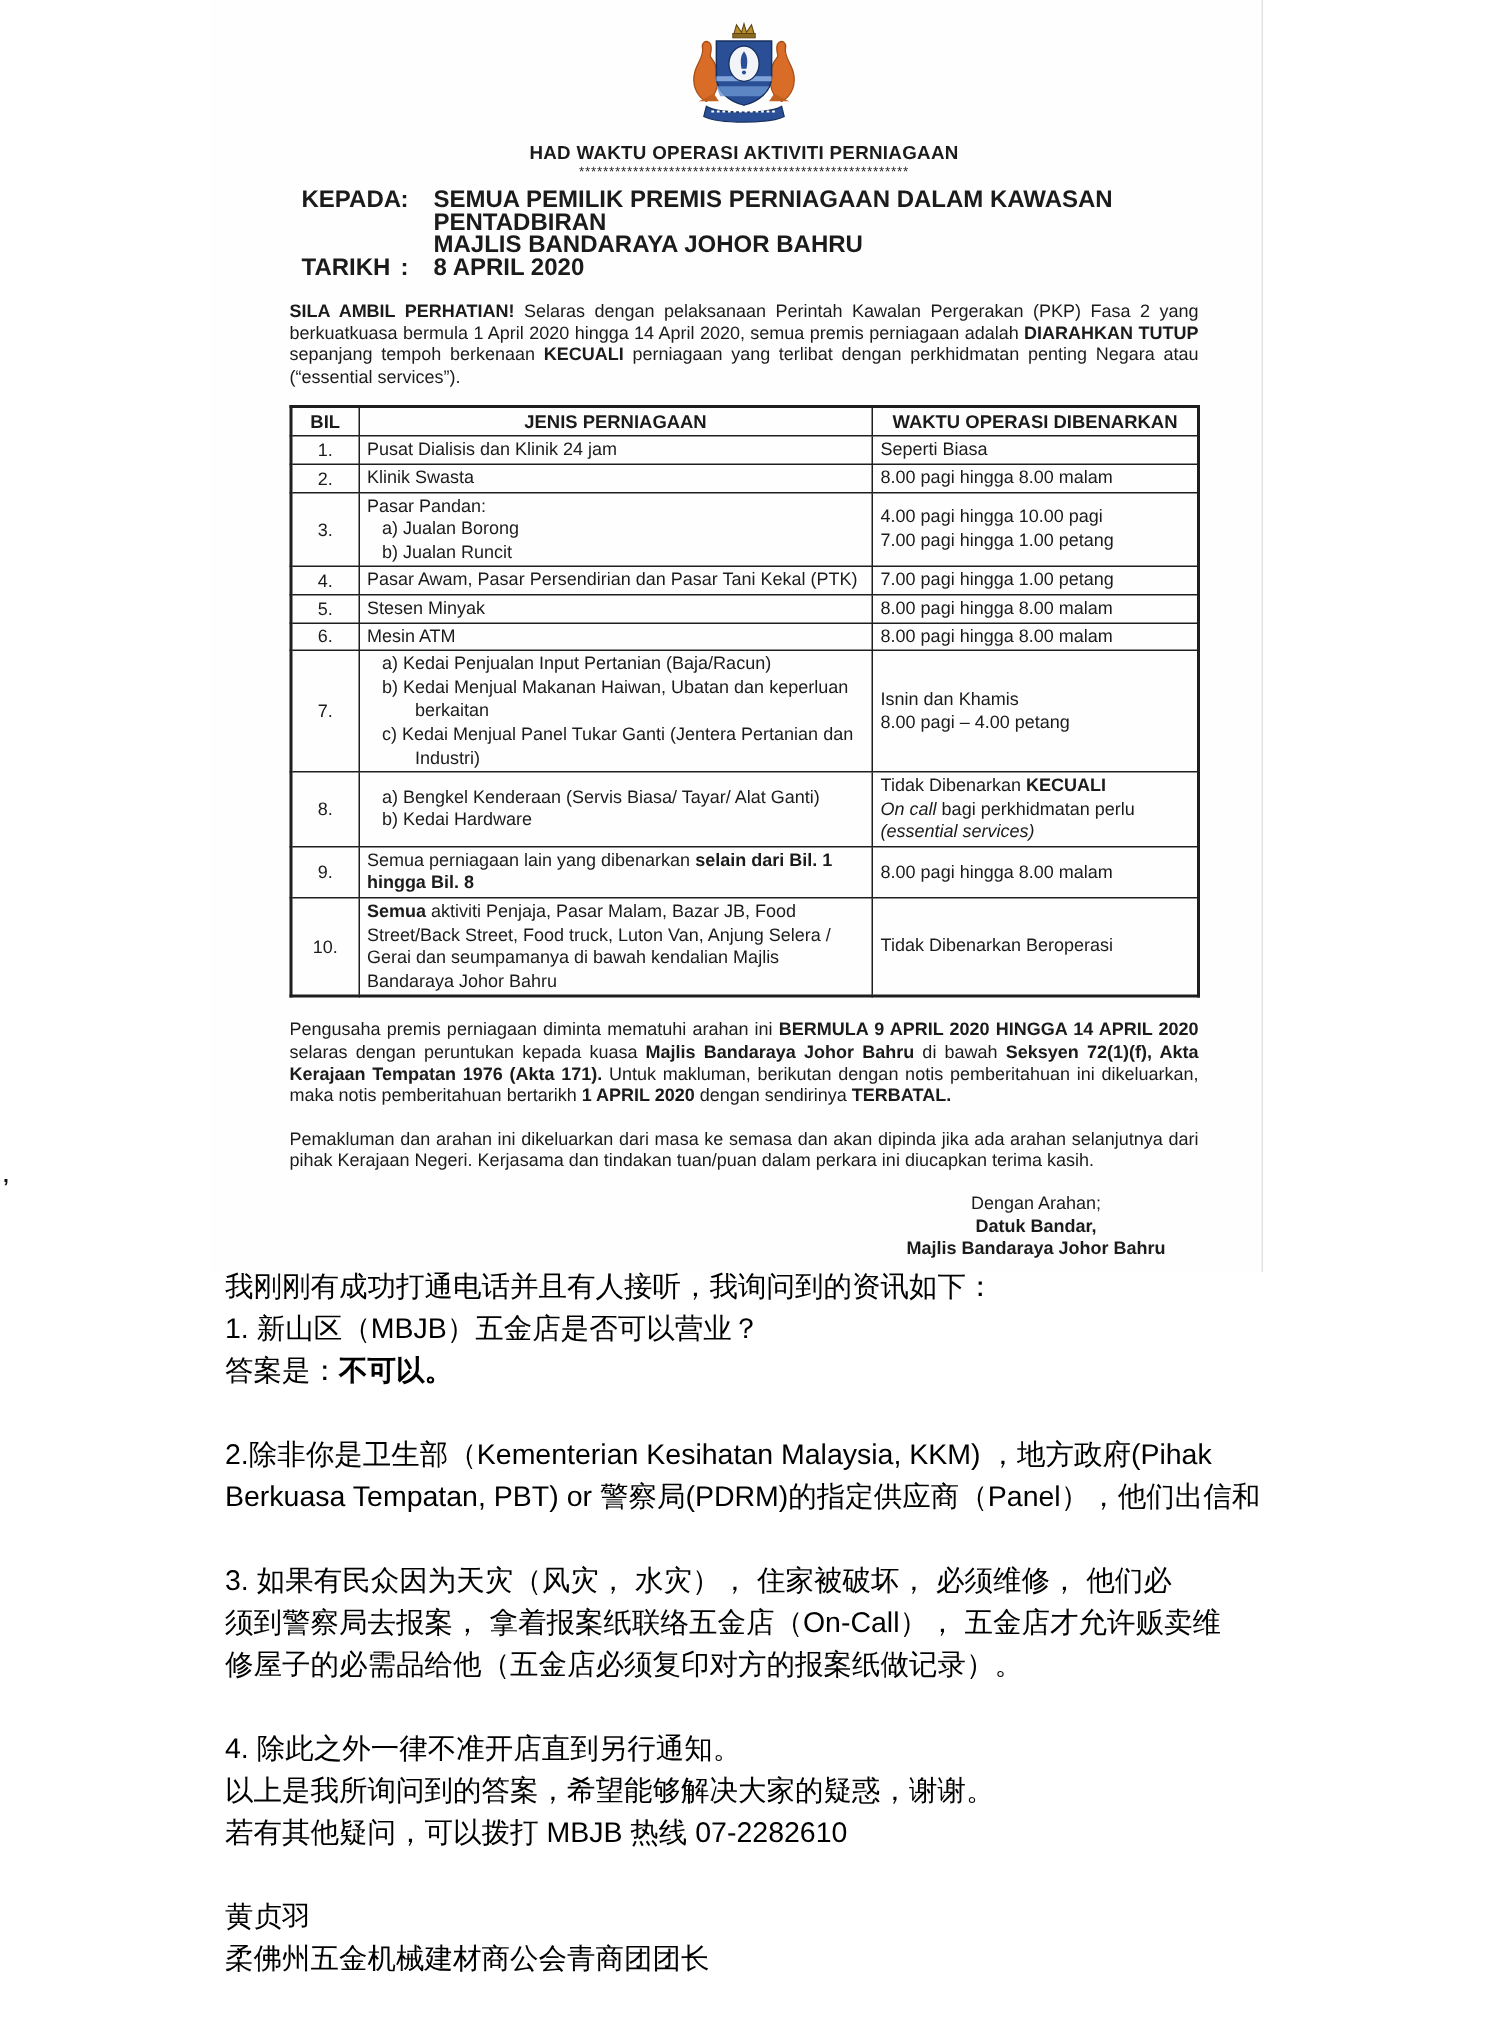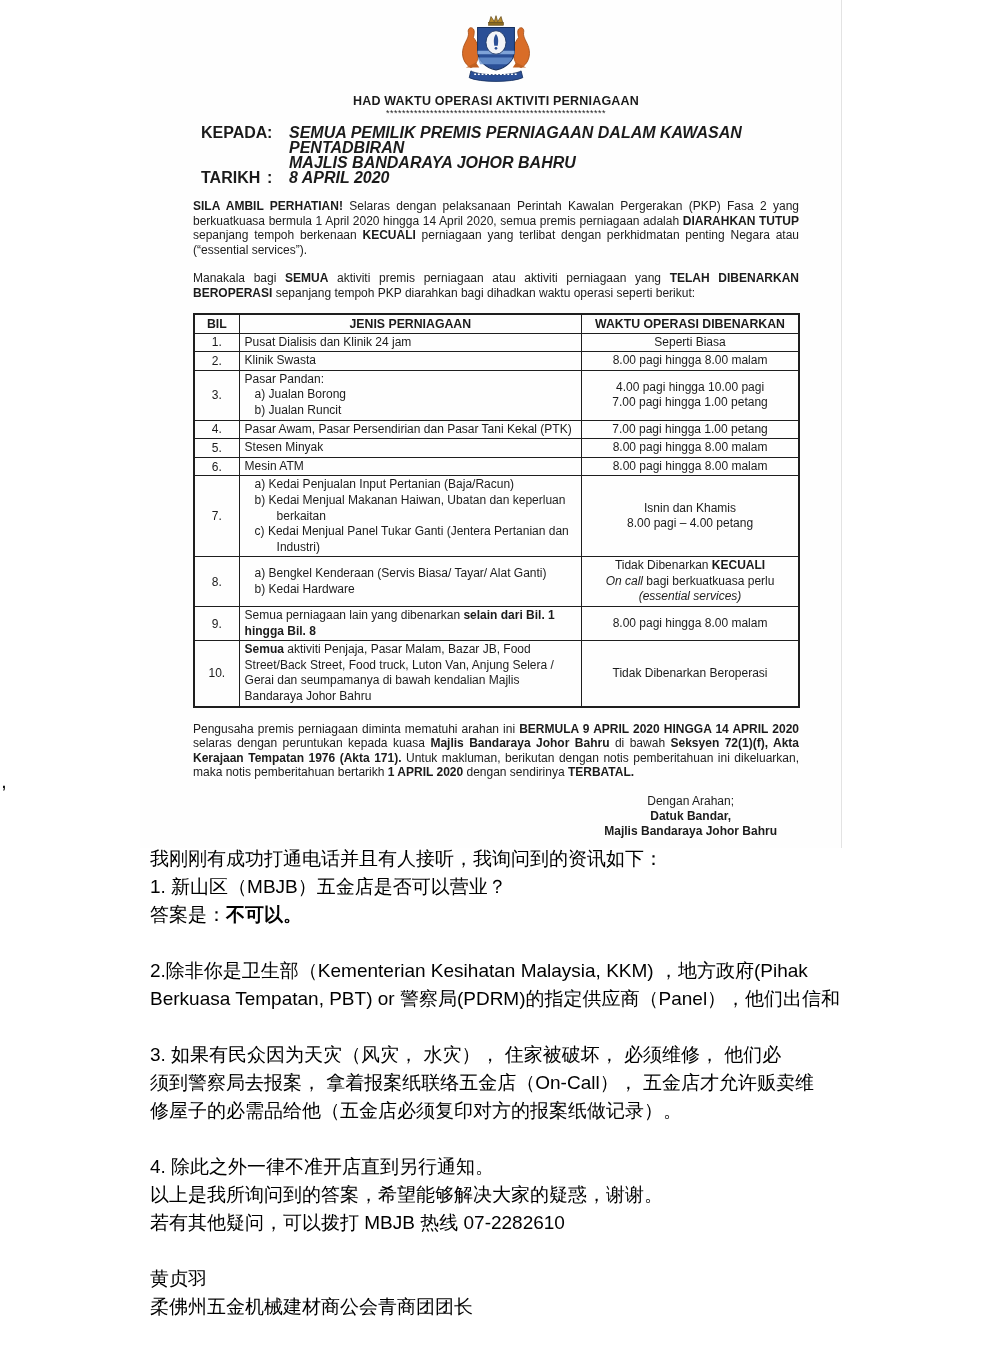--- a/index.html
+++ b/index.html
@@ -18,31 +18,31 @@
     box-sizing:border-box;padding:12px 42px 0 53px;
   }
   .crest-wrap{text-align:center;margin:2px 0 4px 0;}
   .title{ text-align:center;font-weight:bold;font-size:12.5px;line-height:14px;letter-spacing:.2px;}
   .stars{ text-align:center;font-size:9px;letter-spacing:.5px;line-height:8px;color:#222;margin-top:1px;}
 
   .addr-block{margin:8px 0 0 8px;font-weight:bold;font-size:16px;line-height:15px;}
   .addr-row{display:flex;}
   .addr-label{width:66px;}
   .addr-colon{width:22px;}
-  .addr-value{flex:1;font-style:italic;}
+  .addr-value{flex:1;}
 
   .para{ text-align:justify;font-size:12px;line-height:14.6px;margin-top:14px;}
 
   table.notice{ border-collapse:collapse;width:607px;margin-top:12px;font-size:12px;}
   table.notice th, table.notice td{ border:1px solid #1e1e1e;padding:1px 5px;vertical-align:middle;}
   table.notice{border:2px solid #1e1e1e;}
   table.notice th{ text-align:center;font-size:12.3px;padding:2px 8px;}
   td.c-bil{width:34px;text-align:center;}
   td.c-jenis{width:344px;}
-  td.c-waktu{width:212px;text-align:center;}
+  td.c-waktu{width:212px;text-align:left;}
   .cell-line{line-height:15.6px;}
 
   .sign-block{ margin-top:14px;display:flex;justify-content:flex-end;}
   .sign-inner{ text-align:center;font-size:12px;line-height:15px;margin-right:22px;}
 
   .stray-mark{position:absolute;left:2px;top:775px;font-size:14px;font-weight:bold;color:#111;}
 
   
   .message{
     position:absolute;left:150px;top:845px;width:740px;
@@ -92,21 +92,20 @@
       </span>
     </div>
     <div class="addr-row">
       <span class="addr-label">TARIKH</span>
       <span class="addr-colon">:</span>
       <span class="addr-value">8 APRIL 2020</span>
     </div>
   </div>
 
   <div class="para"><span class="b">SILA AMBIL PERHATIAN!</span><span> Selaras dengan pelaksanaan Perintah Kawalan Pergerakan (PKP) Fasa 2 yang berkuatkuasa bermula 1 April 2020 hingga 14 April 2020, semua premis perniagaan adalah </span><span class="b">DIARAHKAN TUTUP</span><span> sepanjang tempoh berkenaan </span><span class="b">KECUALI</span><span> perniagaan yang terlibat dengan perkhidmatan penting Negara atau (“essential services”).</span></div>
-  <div class="para"><span>Manakala bagi </span><span class="b">SEMUA</span><span> aktiviti premis perniagaan atau aktiviti perniagaan yang </span><span class="b">TELAH DIBENARKAN BEROPERASI</span><span> sepanjang tempoh PKP diarahkan bagi dihadkan waktu operasi seperti berikut:</span></div>
 
   <table class="notice">
     <thead>
         <tr>
           <th>BIL</th>
           <th>JENIS PERNIAGAAN</th>
           <th>WAKTU OPERASI DIBENARKAN</th>
         </tr>
       </thead>
     <tbody>
@@ -182,21 +181,21 @@
           </td>
         </tr>
         <tr>
           <td class="c-bil">8.</td>
           <td class="c-jenis">
             <div class="cell-line" style="padding-left: 10px;"><span>a)  Bengkel Kenderaan (Servis Biasa/ Tayar/ Alat Ganti)</span></div>
             <div class="cell-line" style="padding-left: 10px;"><span>b)  Kedai Hardware</span></div>
           </td>
           <td class="c-waktu">
             <div class="cell-line"><span>Tidak Dibenarkan </span><span class="b">KECUALI</span></div>
-            <div class="cell-line"><span class="i">On call</span><span> bagi berkuatkuasa perlu</span></div>
+            <div class="cell-line"><span class="i">On call</span><span> bagi perkhidmatan perlu</span></div>
             <div class="cell-line"><span class="i">(essential services)</span></div>
           </td>
         </tr>
         <tr>
           <td class="c-bil">9.</td>
           <td class="c-jenis">
             <div class="cell-line"><span>Semua perniagaan lain yang dibenarkan </span><span class="b">selain dari Bil. 1</span></div>
             <div class="cell-line"><span class="b">hingga Bil. 8</span></div>
           </td>
           <td class="c-waktu">
@@ -212,20 +211,21 @@
             <div class="cell-line"><span>Bandaraya Johor Bahru</span></div>
           </td>
           <td class="c-waktu">
             <div class="cell-line"><span>Tidak Dibenarkan Beroperasi</span></div>
           </td>
         </tr>
       </tbody>
   </table>
 
   <div class="para"><span>Pengusaha premis perniagaan diminta mematuhi arahan ini </span><span class="b">BERMULA 9 APRIL 2020 HINGGA 14 APRIL 2020</span><span> selaras dengan peruntukan kepada kuasa </span><span class="b">Majlis Bandaraya Johor Bahru</span><span> di bawah </span><span class="b">Seksyen 72(1)(f), Akta Kerajaan Tempatan 1976 (Akta 171).</span><span> Untuk makluman, berikutan dengan notis pemberitahuan ini dikeluarkan, maka notis pemberitahuan bertarikh </span><span class="b">1 APRIL 2020</span><span> dengan sendirinya </span><span class="b">TERBATAL.</span></div>
+  <div class="para"><span>Pemakluman dan arahan ini dikeluarkan dari masa ke semasa dan akan dipinda jika ada arahan selanjutnya dari pihak Kerajaan Negeri.  Kerjasama dan tindakan tuan/puan dalam perkara ini diucapkan terima kasih.</span></div>
 
   <div class="sign-block">
     <div class="sign-inner">
         <div><span>Dengan Arahan;</span></div>
         <div><span class="b">Datuk Bandar,</span></div>
         <div><span class="b">Majlis Bandaraya Johor Bahru</span></div>
       </div>
   </div>
 
 </div>

